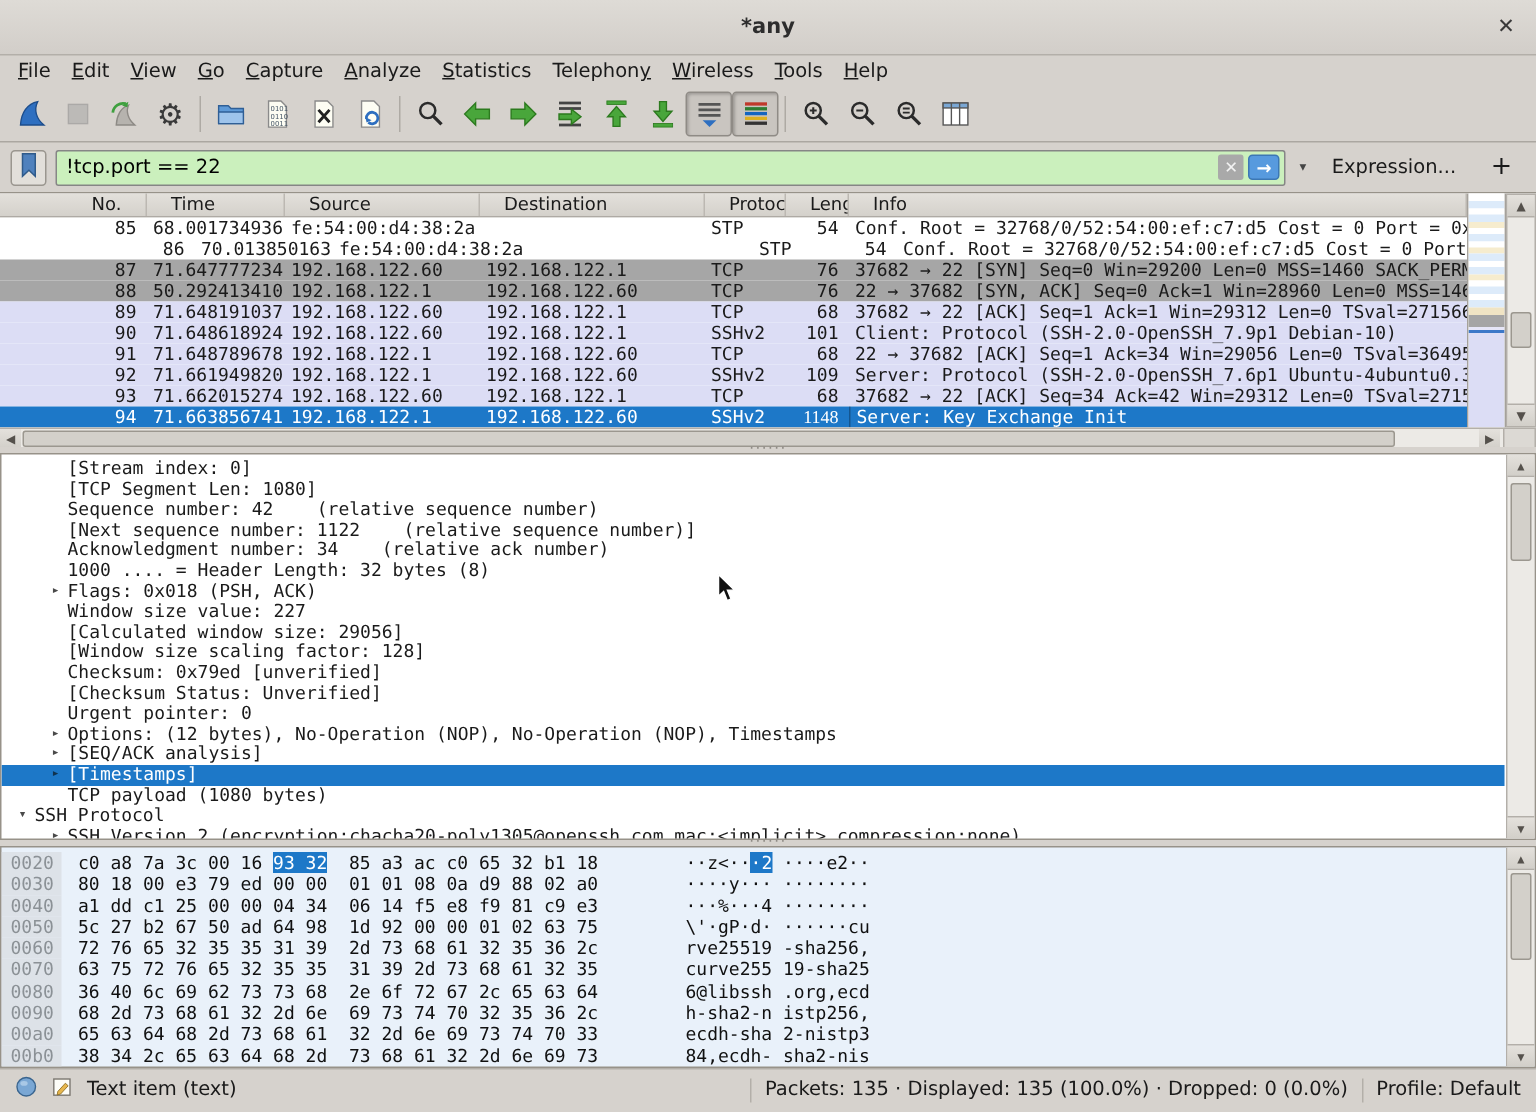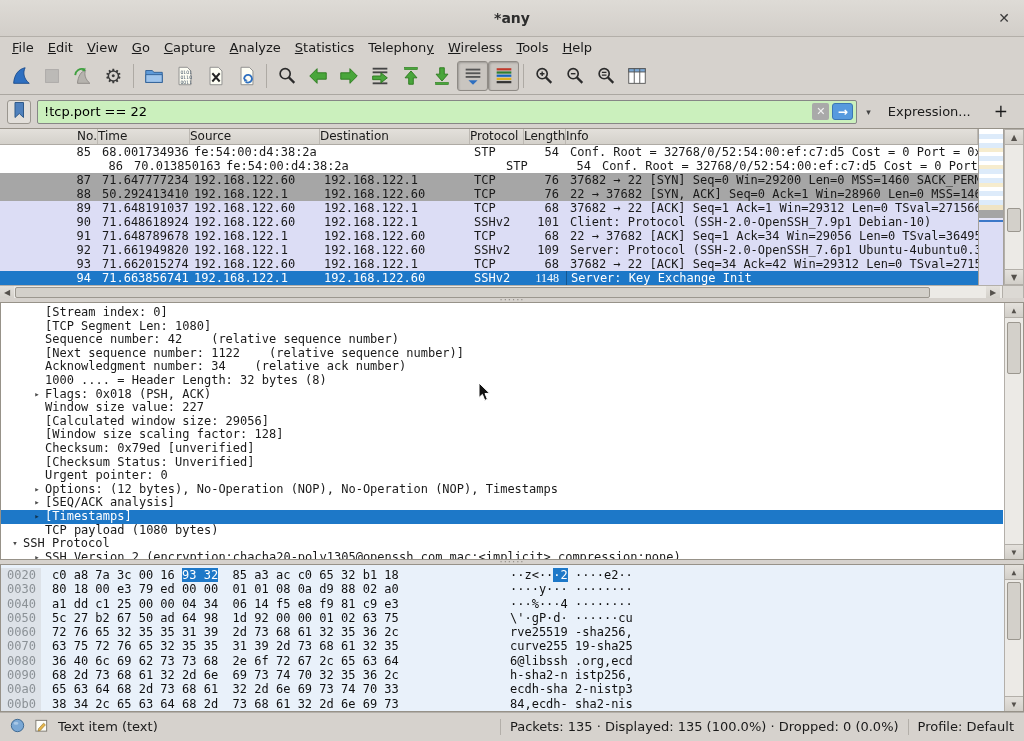--- a/index.html
+++ b/index.html
@@ -38,21 +38,21 @@
     font-weight:bold; display:flex; align-items:center; justify-content:center; flex:none; }
   .entry-apply { width:21px; height:17px; background:#579ade; border:1px solid #3c77b4; border-radius:3px; color:#fff;
     font-size:12px; font-weight:bold; display:flex; align-items:center; justify-content:center; flex:none; }
   .entry-caret { font-size:9px; color:#444; padding:0 3px; flex:none; }
   .expression-btn { font-size:13px; padding:0 8px; white-space:nowrap; }
   .plus-btn { font-size:17px; padding:0 9px 2px 9px; }
   
   .packet-area { position:relative; height:170px; background:#fff; border-top:1px solid #979289; }
   .plist-header { display:flex; height:16px; background:linear-gradient(#e3e0db,#d4d1cb);
     border-bottom:1px solid #aeaaa4; font-size:12px; width:1004px; }
-  .ph-cell { border-right:1px solid #bcb8b2; padding:0 0; overflow:hidden; white-space:nowrap; flex:none; }
+  .ph-cell { border-right:1px solid #bcb8b2; padding:0 16px; overflow:hidden; white-space:nowrap; flex:none; }
   .plist-rows { position:absolute; top:16px; left:0; width:978px; height:156px; overflow:hidden;
     font-family:"DejaVu Sans Mono","Liberation Mono",monospace; font-size:12px; }
   .prow { display:flex; height:14px; line-height:14px; white-space:nowrap; }
   .prow.plain { background:#ffffff; }
   .prow.syn   { background:#a6a6a6; }
   .prow.tcp   { background:#dcddf5; }
   .prow.selected { background:#1d78c8; color:#fff; }
   .pcell { overflow:hidden; padding:0 4px; flex:none; }
   .pcell.r { text-align:right; padding-right:7px; }
   .prow.selected .pcell.info { border-left:1px solid rgba(0,0,0,.28); }
@@ -80,21 +80,21 @@
   .dline { height:13.6px; line-height:13.6px; display:flex; white-space:pre; width:1002px; }
   .dline.sel { background:#1d78c8; color:#fff; }
   .arw { width:16px; flex:none; text-align:center; font-size:9px; color:#4a4a4a; }
   .dline.sel .arw { color:#10334f; }
   
   .hexpane { position:relative; height:148px; background:#e9f1fa; border:1px solid #979289; overflow:hidden;
     font-family:"DejaVu Sans Mono","Liberation Mono",monospace; font-size:12px; padding-top:3px; }
   .hrow { height:14.3px; line-height:14.3px; display:flex; white-space:pre; }
   .hoff { width:40px; flex:none; padding-left:6px; color:#8b9196; background:#dde2e8; margin-right:11px; }
   .hbytes { width:348px; flex:none; color:#101010; }
-  .hascii { margin-left:110px; color:#101010; }
+  .hascii { margin-left:57px; color:#101010; }
   .hl { background:#1d78c8; color:#fff; }
   
   .statusbar { height:28px; display:flex; align-items:center; padding:0 10px; gap:9px; font-size:13px;
     background:#d6d2cd; border-top:1px solid #b3afa9; }
   .sb-sep { width:1px; height:16px; background:#b3afa9; }
   .status-right { margin-left:auto; display:flex; align-items:center; gap:9px; }
   .cursor { position:absolute; left:478px; top:383px; pointer-events:none; }
 </style>
 </head>
 <body>

